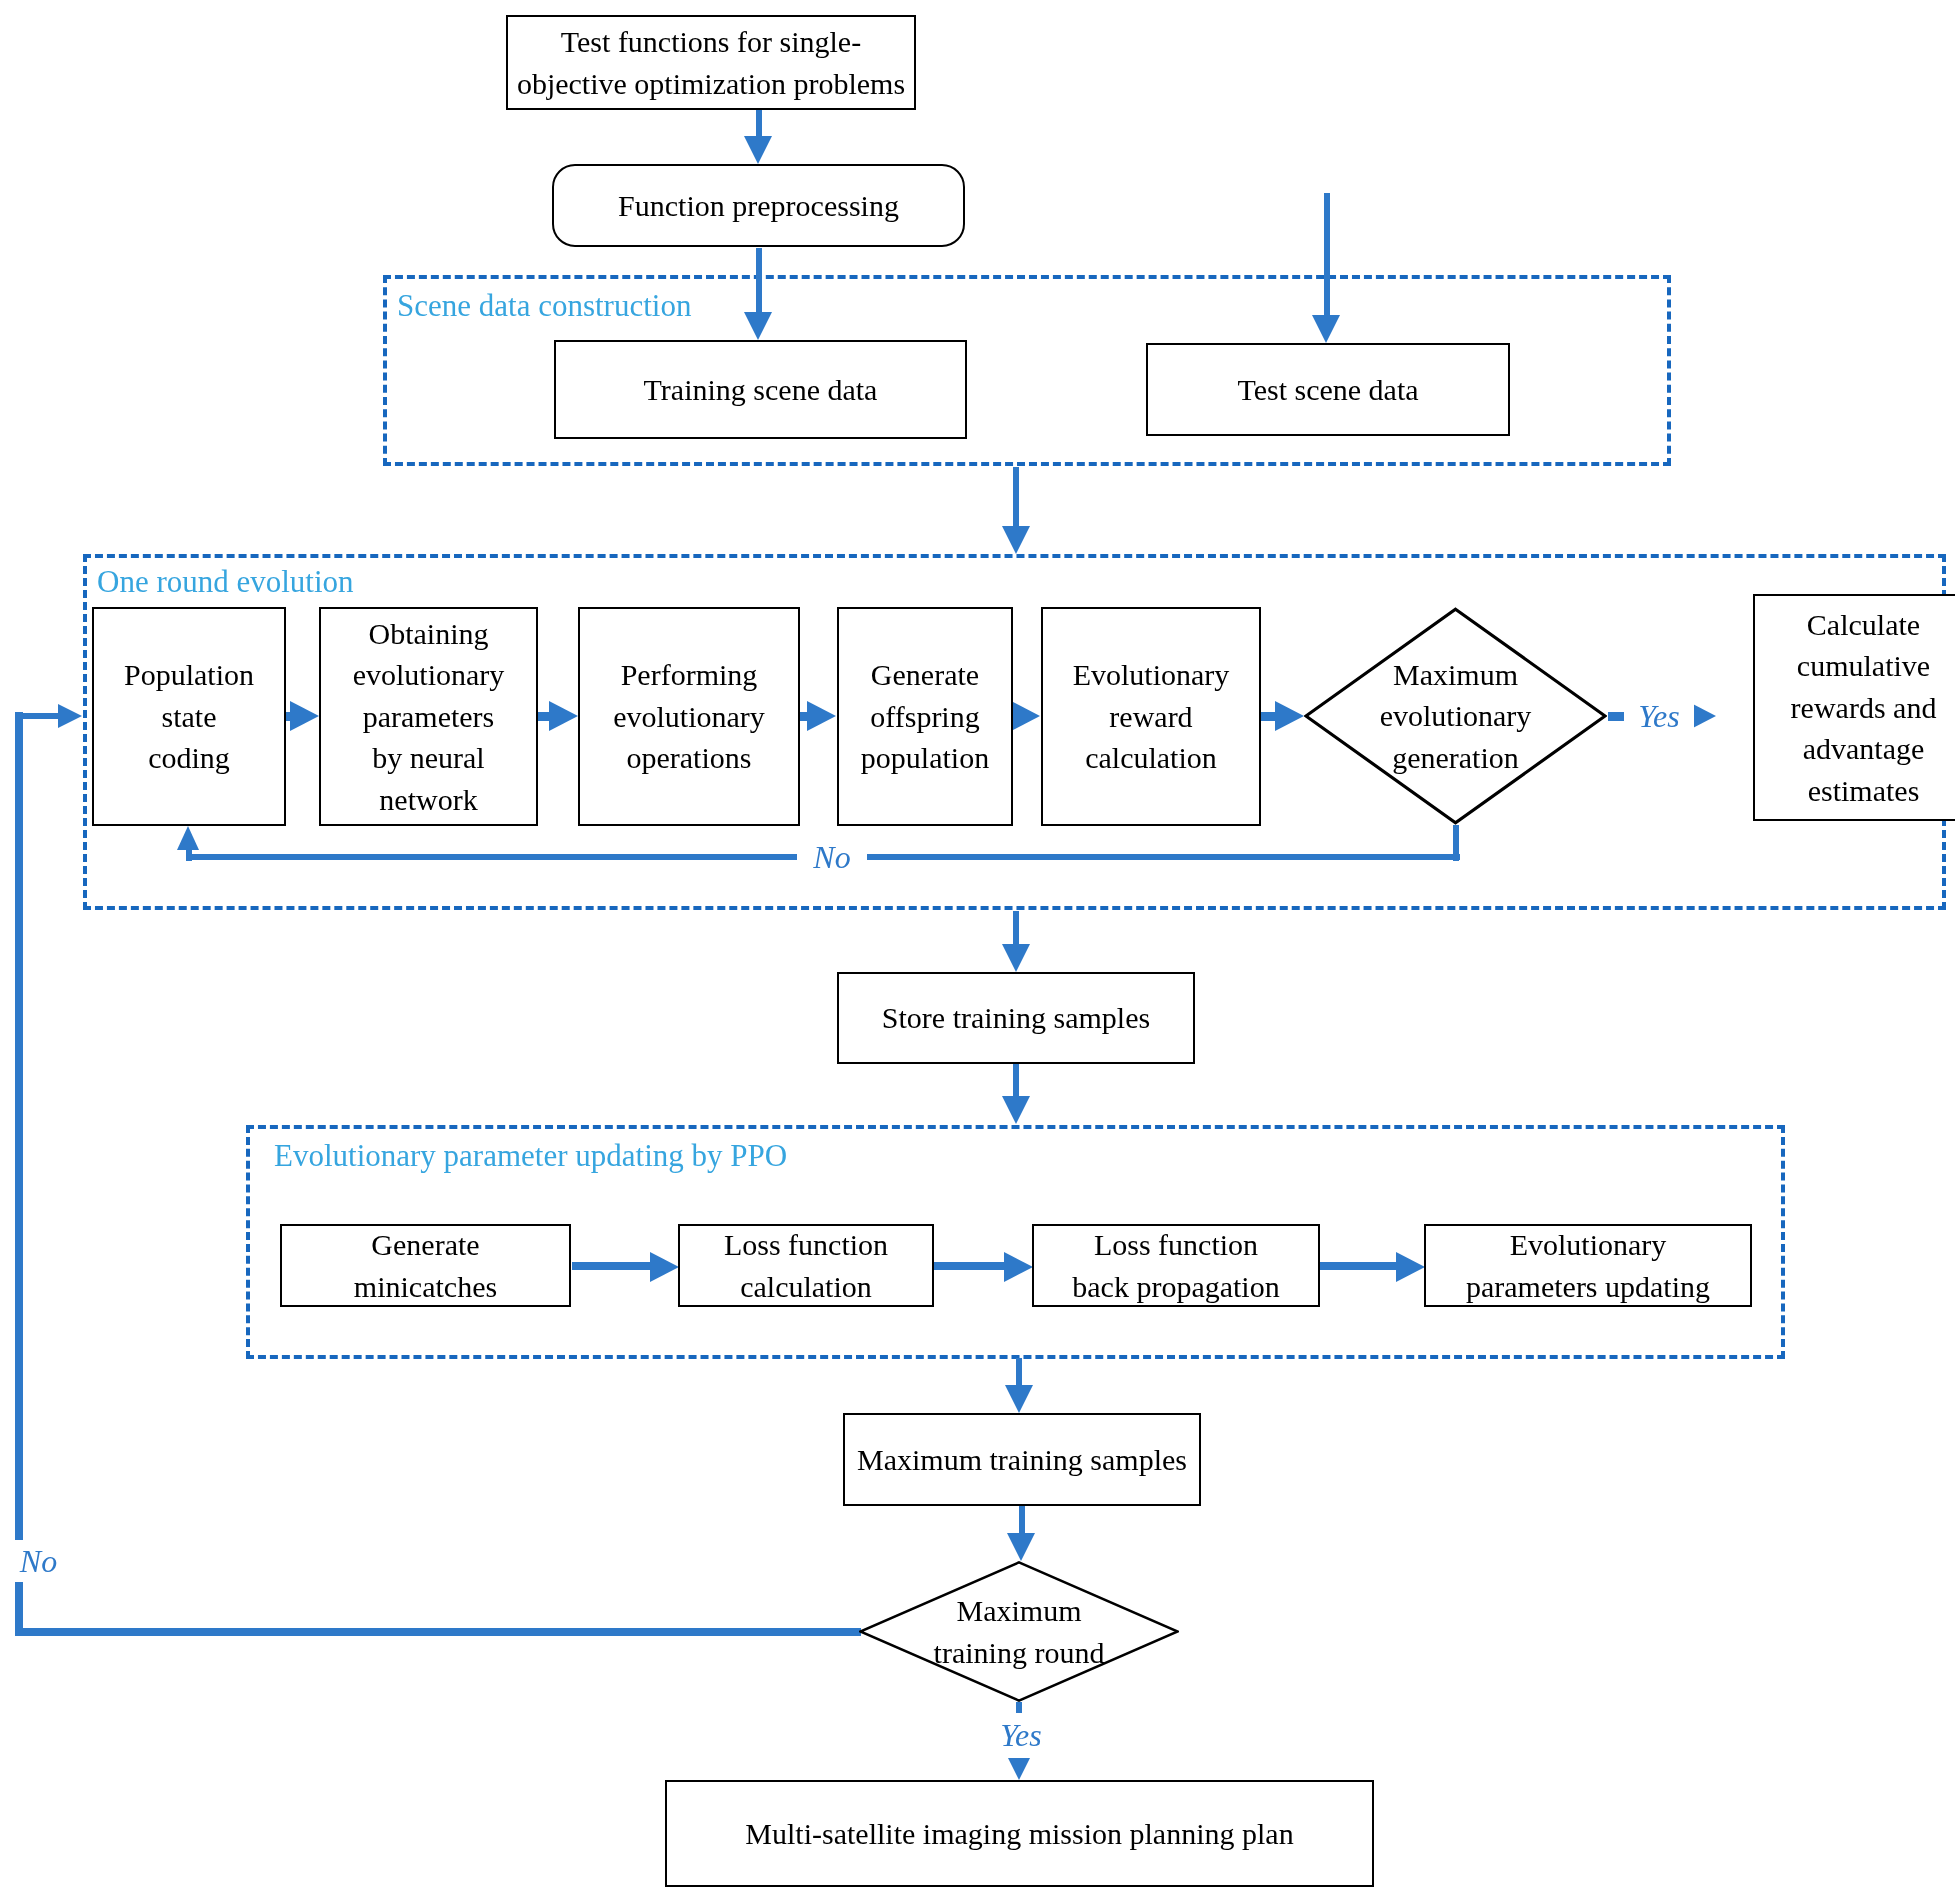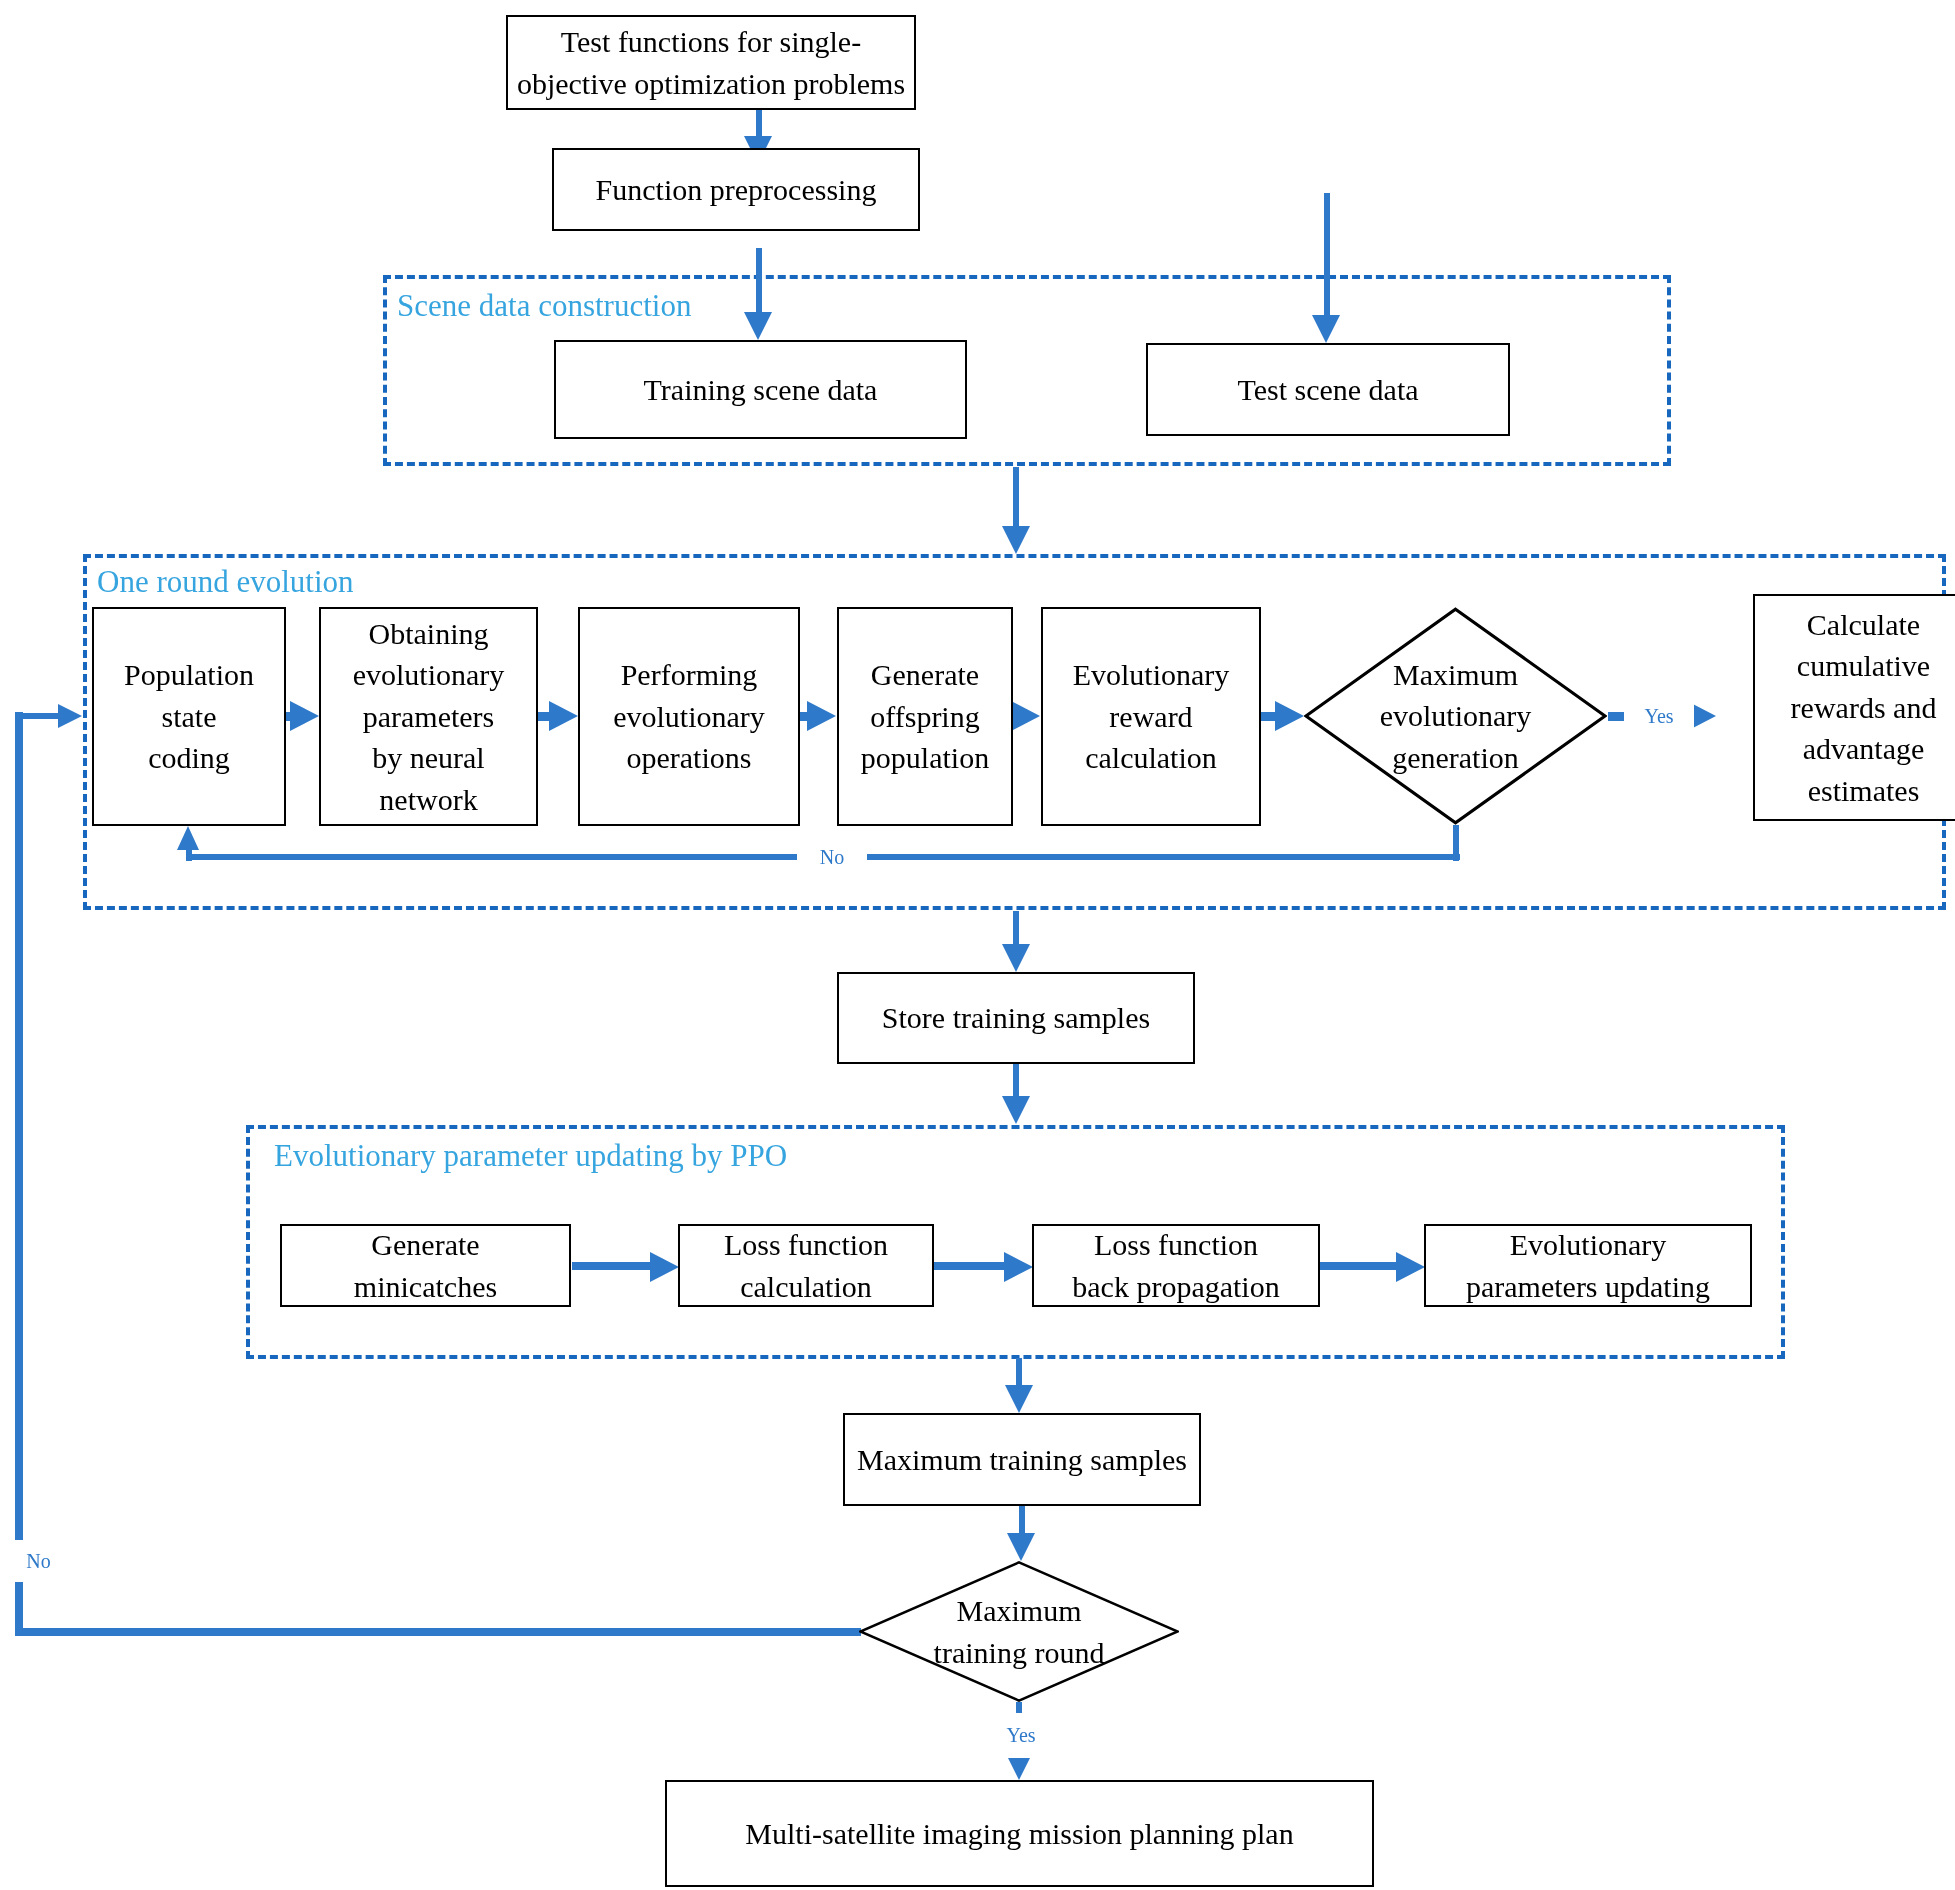--- a/index.html
+++ b/index.html
@@ -41,23 +41,24 @@
   .head-right{position:absolute;width:0;height:0;
     border-top:15.4px solid transparent;border-bottom:15.4px solid transparent;
     border-left:29.4px solid #2E79C9;z-index:2;}
   .head-right.sm{border-top-width:12px;border-bottom-width:12px;border-left-width:24px;}
   .head-up{position:absolute;width:0;height:0;
     border-left:11.5px solid transparent;border-right:11.5px solid transparent;
     border-bottom:24px solid #2E79C9;z-index:2;}
   .elabel{
     position:absolute;
     background:#fff;color:#2E79C9;
-    font-size:20px;
+    font-size:32px;
     display:flex;align-items:center;justify-content:center;
     z-index:4;
+    font-style:italic;
   }
   .diamond{position:absolute;z-index:6;}
   .diamond svg{position:absolute;left:0;top:0;}
   .dtext{
     position:absolute;left:0;top:0;width:100%;height:100%;
     display:flex;align-items:center;justify-content:center;
     text-align:center;font-size:30px;line-height:1.38;white-space:pre-line;
   }
 </style>
 </head>
@@ -129,21 +130,21 @@
 
   <div class="elabel" style="left:1624px;top:694px;width:70px;height:45px;">Yes</div>
   <div class="elabel" style="left:797px;top:835px;width:70px;height:45px;">No</div>
   <div class="elabel" style="left:9px;top:1540px;width:59px;height:42px;">No</div>
   <div class="elabel" style="left:984px;top:1713px;width:74px;height:45px;">Yes</div>
 
   <div class="node" style="left:506px;top:15px;width:410px;height:95px;">Test functions for single-
 objective optimization problems</div>
 
 
-  <div class="node" style="left:552px;top:148px;width:368px;height:83px;">Function preprocessing</div>
+  <div class="node" style="left:552px;top:164px;width:413px;height:83px;border-radius:23px;">Function preprocessing</div>
 
   <div class="node" style="left:554px;top:340px;width:413px;height:99px;">Training scene data</div>
 
   <div class="node" style="left:1146px;top:343px;width:364px;height:93px;">Test scene data</div>
 
   <div class="node" style="left:92px;top:607px;width:194px;height:219px;">Population
 state
 coding</div>
 
   <div class="node" style="left:319px;top:607px;width:219px;height:219px;">Obtaining

